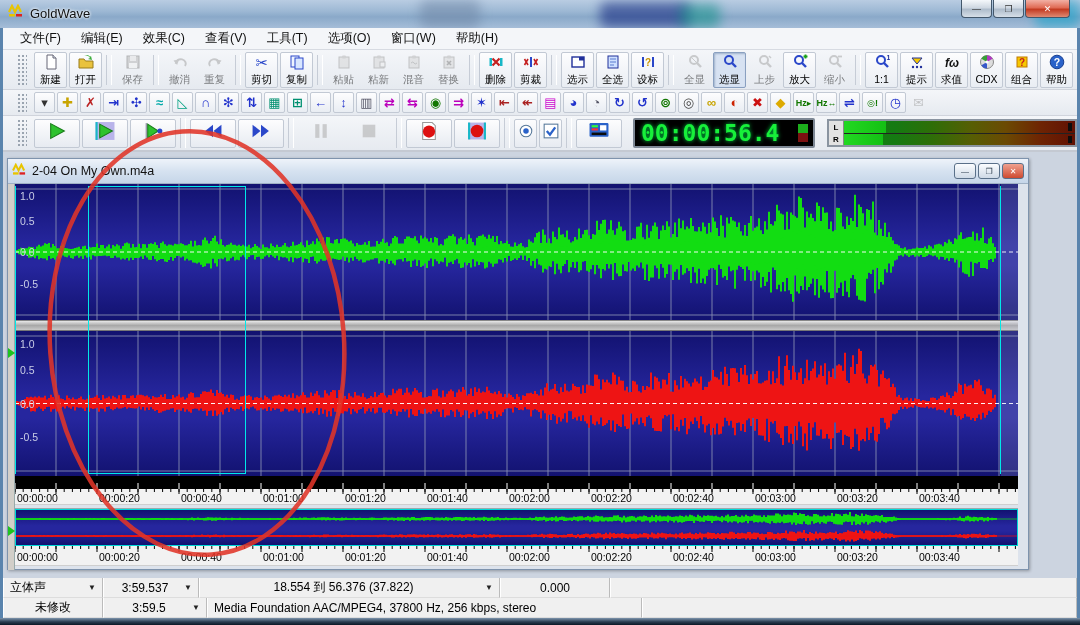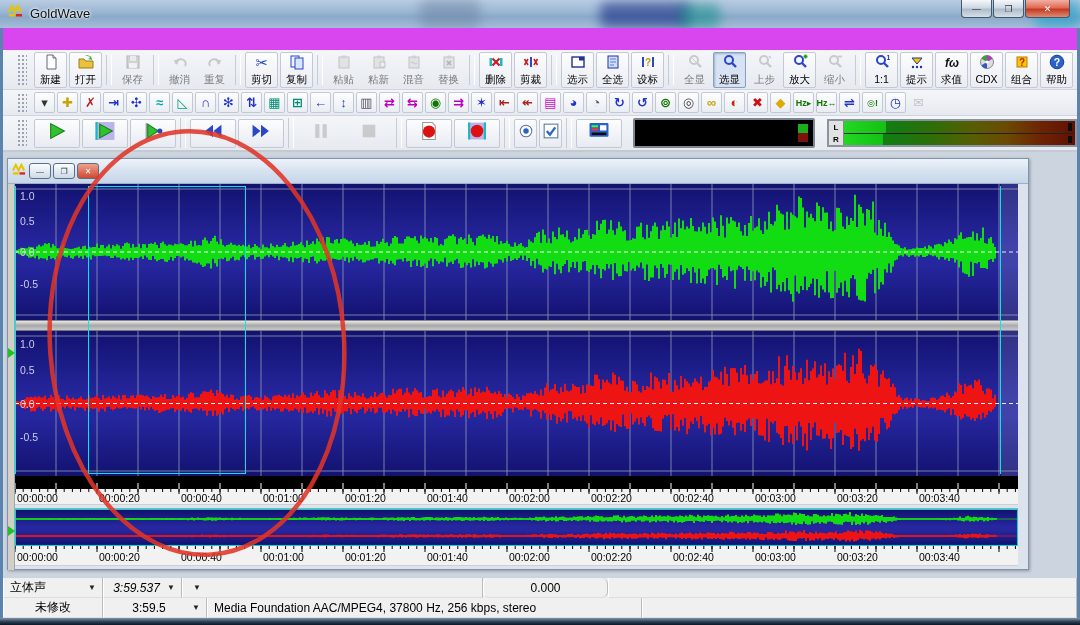--- a/index.html
+++ b/index.html
@@ -132,20 +132,30 @@
       </span>
       <span id="title-text">GoldWave</span>
     </div>
     <div id="caption-buttons">
       <div class="capbtn">—</div>
       <div class="capbtn">❐</div>
       <div class="capbtn close">✕</div>
     </div>
   </div>
 
+  <div id="menubar">
+      <div class="menu-item">文件(F)</div>
+      <div class="menu-item">编辑(E)</div>
+      <div class="menu-item">效果(C)</div>
+      <div class="menu-item">查看(V)</div>
+      <div class="menu-item">工具(T)</div>
+      <div class="menu-item">选项(O)</div>
+      <div class="menu-item">窗口(W)</div>
+      <div class="menu-item">帮助(H)</div>
+    </div>
 
   <div class="toolbar" id="tb1">
       <div class="grip"></div>
       <div class="tbtn">
         <span><svg viewBox="0 0 16 16">
             <path d="M4 1h6l3 3v11H4z" fill="#fff" stroke="#667"></path>
             <path d="M10 1v3h3" fill="#dce4ec" stroke="#667"></path>
           </svg></span>
         <div class="lab">新建</div>
       </div>
@@ -555,20 +565,21 @@
           <span><svg viewBox="0 0 20 19">
               <rect x="1" y="2" width="18" height="13" rx="1" fill="#2a62c9"></rect>
               <rect x="3" y="4" width="6" height="2" fill="#3f3"></rect>
               <rect x="3" y="7" width="6" height="2" fill="#f33"></rect>
               <rect x="11" y="4" width="6" height="5" fill="#fff"></rect>
               <rect x="3" y="11" width="14" height="2.4" fill="#0b0b0b"></rect>
             </svg></span>
         </div>
       </span>
     <div id="lcd">
+      <span id="lcd-text">00:00:56.4</span>
       <span id="lcd-sq-g"></span>
       <span id="lcd-sq-r"></span>
     </div>
     <div id="meter">
       <div id="meter-labels">
         <div>L</div>
         <div>R</div>
       </div>
       <div id="meter-bars">
         <div class="mbar">
@@ -586,20 +597,21 @@
   <div id="mdi">
     <div id="doc">
       <div id="doc-titlebar">
         <span>
           <svg width="15" height="13" viewBox="0 0 16 14">
               <path d="M1 8l3-6 3 6 3-6 3 6" fill="none" stroke="#e8c400" stroke-width="2.2"></path>
               <rect x="1" y="10" width="6" height="2.5" fill="#e8c400"></rect>
               <rect x="8" y="10" width="6" height="2.5" fill="#d22"></rect>
             </svg>
         </span>
+        <span id="doc-title">2-04 On My Own.m4a</span>
         <div class="docbtn">—</div>
         <div class="docbtn">❐</div>
         <div class="docbtn close">✕</div>
       </div>
       <div id="doc-body">
         <div id="margin-strip">
           <div class="playmark" style="top:164px"></div>
           <div class="playmark" style="top:342px"></div>
         </div>
         <div id="wavecol">
@@ -682,28 +694,29 @@
       </div>
     </div>
   </div>
 
   <div id="statusbar">
     <div class="srow" id="srow1">
         <div class="scell" style="width: 100px;">
           <span class="txt" style="text-align: left;">立体声</span>
           <span class="arr">▼</span>
         </div>
-        <div class="scell" style="width: 79px; font-style: italic;">
+        <div class="scell" style="width: 96px;">
           <span class="txt">3:59.537</span>
           <span class="arr">▼</span>
         </div>
         <div class="scell" style="width: 301px;">
+          <span class="txt">18.554 到 56.376 (37.822)</span>
           <span class="arr">▼</span>
         </div>
-        <div class="scell" style="width: 125px; border-radius: 6px;">
+        <div class="scell" style="width: 110px;">
           <span class="txt">0.000</span>
         </div>
         <div class="scell" style="flex: 1 1 0%;"></div>
       </div>
     <div class="srow" id="srow2">
         <div class="scell" style="width: 100px;">
           <span class="txt">未修改</span>
         </div>
         <div class="scell" style="width: 104px;">
           <span class="txt">3:59.5</span>

